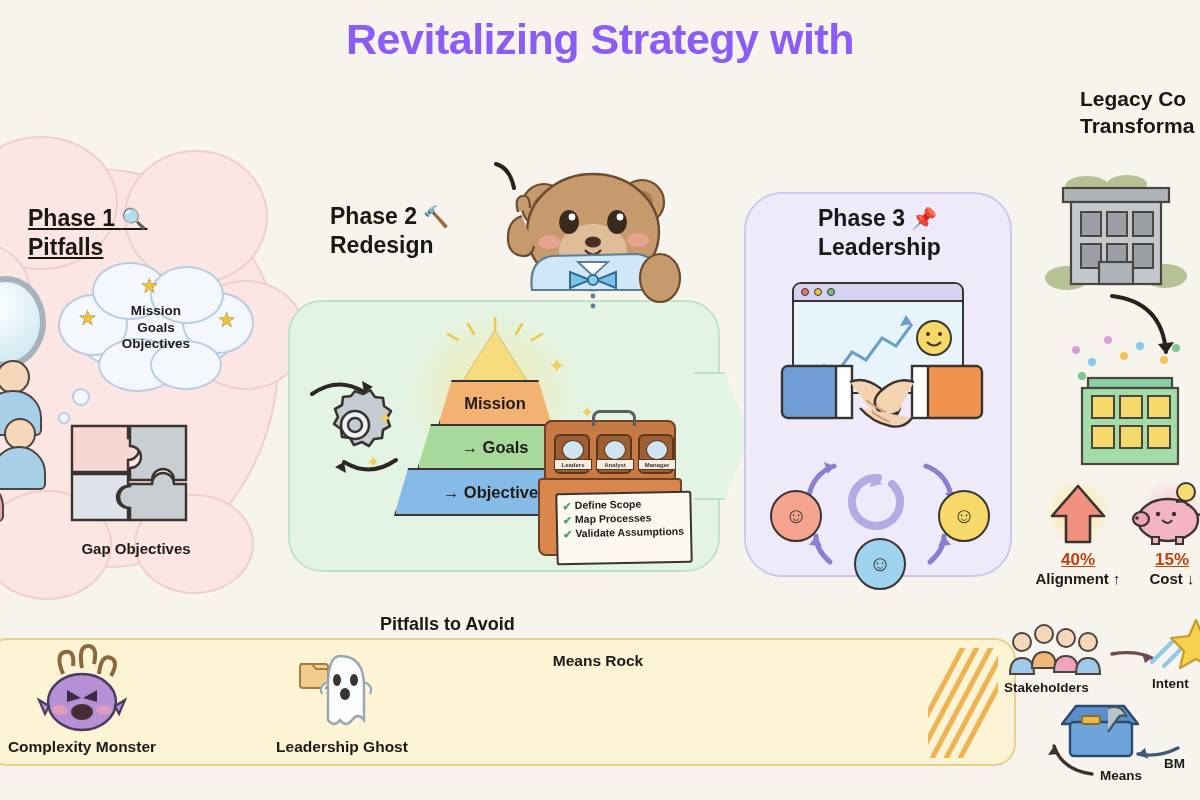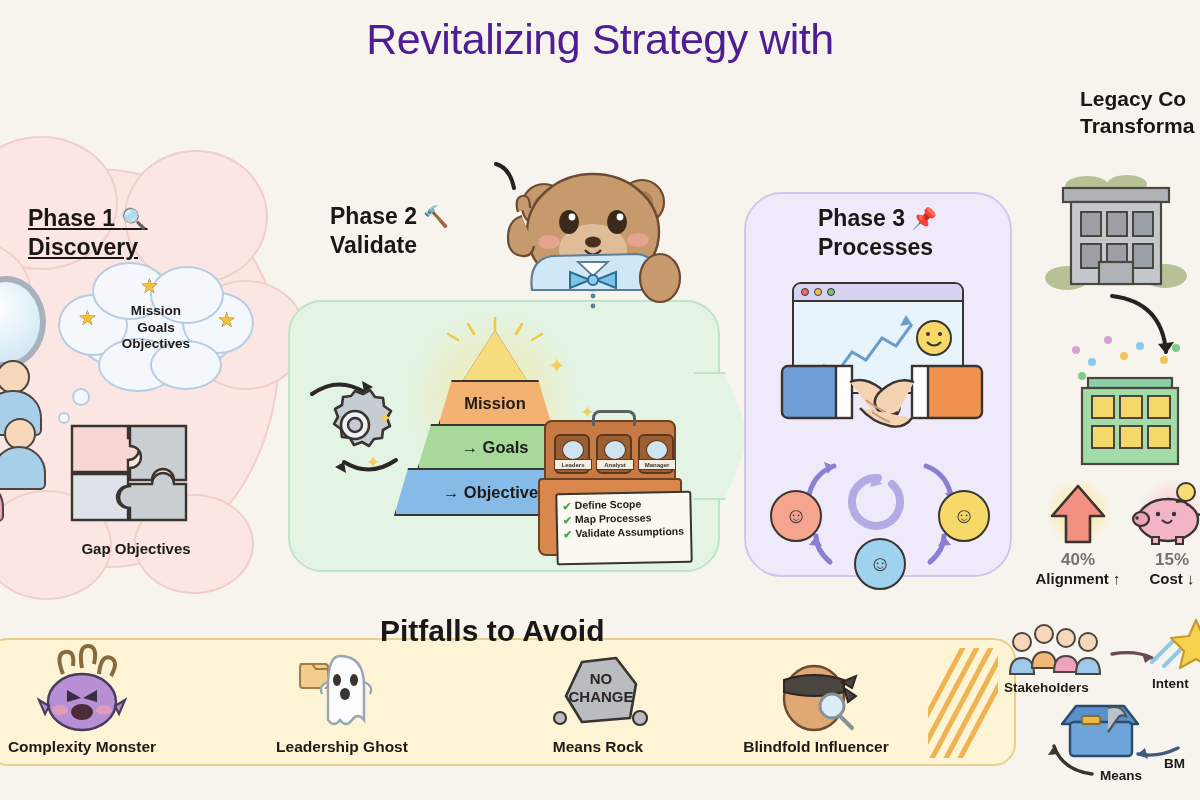--- a/index.html
+++ b/index.html
@@ -8,22 +8,22 @@
     font-family: "Liberation Sans", sans-serif;
     background: #f7f4ed;
     overflow: hidden;
     position: relative;
   }
   #stage { position: relative; width: 1200px; height: 800px; overflow: hidden; }
 
   
   .title {
     position: absolute; left: 270px; top: 14px; width: 660px;
-    text-align: center; color: #4c1d95;
-    font-size: 43px; font-weight: normal; line-height: 1.18;
+    text-align: center; color: #8b5cf6;
+    font-size: 43px; font-weight: bold; line-height: 1.18;
     letter-spacing: -0.5px;
   }
   .title .l2 { display: block; white-space: nowrap; }
   .blossom { font-size: 34px; vertical-align: -2px; }
 
   
   .phase-label { position: absolute; font-size: 23px; font-weight: bold; color: #1a1714; line-height: 1.28; z-index: 6; }
   .phase-label .ic { font-size: 21px; }
 
   
@@ -165,26 +165,26 @@
   
   .rc-title {
     position: absolute; left: 1080px; top: 86px; width: 240px;
     font-size: 21px; font-weight: bold; color: #1a1714; line-height: 1.28; z-index: 6;
   }
   .bld-old { position: absolute; left: 1057px; top: 170px; width: 118px; height: 122px; z-index: 5; }
   .bld-new { position: absolute; left: 1068px; top: 336px; width: 120px; height: 132px; z-index: 5; }
 
   .metric { position: absolute; width: 96px; text-align: center; z-index: 6; }
   .metric .glowbg { position: absolute; left: 14px; top: -4px; width: 68px; height: 68px; border-radius: 50%; z-index: -1; }
-  .metric .val { font-size: 17px; font-weight: bold; color: #737373; margin-top: 4px; }
+  .metric .val { font-size: 17px; font-weight: bold; color: #c2410c; margin-top: 4px; text-decoration: underline; }
   .metric .lbl { font-size: 15px; font-weight: bold; color: #1d1a17; }
 
   
   .pit-title {
-    position: absolute; left: 380px; top: 614px; font-size: 30px; font-weight: bold; color: #1a1714; z-index: 7;
+    position: absolute; left: 380px; top: 614px; font-size: 18px; font-weight: bold; color: #1a1714; z-index: 7;
   }
   .pit-bar {
     position: absolute; left: -14px; top: 638px; width: 1030px; height: 128px;
     background: #fdf3d5; border: 2px solid #e8cf8d; border-radius: 22px; z-index: 2;
   }
   .pit-hatch { position: absolute; right: 16px; top: 8px; width: 70px; height: 110px; overflow: hidden; }
   .pit-hatch i { position: absolute; width: 5px; height: 150px; background: #f0b352; transform: rotate(28deg); top: -22px; }
   .pit-item { position: absolute; width: 180px; text-align: center; z-index: 6; }
   .pit-item .cap { font-size: 15.5px; font-weight: bold; color: #1d1a17; margin-top: 4px; }
   .pit-art { position: relative; height: 86px; }
@@ -208,21 +208,21 @@
   <div class="cloud-p1">
     <div class="cloud-bump" style="width:120px;height:110px;left:-30px;top:70px;"></div>
     <div class="cloud-bump" style="width:120px;height:110px;right:-28px;top:110px;"></div>
     <div class="cloud-bump" style="width:130px;height:110px;left:40px;bottom:-34px;"></div>
     <div class="cloud-bump" style="width:120px;height:100px;right:24px;bottom:-28px;"></div>
   </div>
 
   <div class="phase-label" style="left:28px; top:204px;text-decoration:underline;">
     <span class="nowrap"><span>Phase 1</span>
       <span class="ic">🔍</span></span><br>
-    <span>Discovery</span>
+    <span>Pitfalls</span>
   </div>
 
   <div class="lens"></div>
 
   <div class="thought-cloud">
     <div class="tc-lobe" style="width:70px;height:62px;left:-16px;top:12px;"></div>
     <div class="tc-lobe" style="width:72px;height:62px;right:-16px;top:10px;"></div>
     <div class="tc-lobe" style="width:76px;height:58px;left:18px;top:-20px;"></div>
     <div class="tc-lobe" style="width:74px;height:58px;right:14px;top:-16px;"></div>
     <div class="tc-lobe" style="width:80px;height:54px;left:24px;bottom:-18px;"></div>
@@ -258,21 +258,21 @@
     </svg>
   </div>
   <div class="cap-gap">Gap Objectives</div>
 
   <div class="panel-p2"></div>
   <div class="p2-arrow"></div>
 
   <div class="phase-label" style="left:330px; top:202px;">
     <span class="nowrap"><span>Phase 2</span>
       <span class="ic">🔨</span></span><br>
-    <span>Validate</span>
+    <span>Redesign</span>
   </div>
 
   <div style="position:absolute; left:492px; top:150px; width:206px; height:190px; z-index:7;">
     <svg width="206" height="190" viewBox="0 0 206 190">
       <ellipse cx="52" cy="56" rx="22" ry="22" fill="#c79a6e" stroke="#6b4b32" stroke-width="2.2"></ellipse>
       <ellipse cx="52" cy="56" rx="11" ry="11" fill="#a97b52"></ellipse>
       <ellipse cx="150" cy="52" rx="22" ry="22" fill="#c79a6e" stroke="#6b4b32" stroke-width="2.2"></ellipse>
       <ellipse cx="150" cy="52" rx="11" ry="11" fill="#a97b52"></ellipse>
       <ellipse cx="101" cy="82" rx="66" ry="58" fill="#c79a6e" stroke="#6b4b32" stroke-width="2.4"></ellipse>
       <ellipse cx="101" cy="100" rx="34" ry="26" fill="#e0bd99"></ellipse>
@@ -373,21 +373,21 @@
         <span>Validate Assumptions</span>
       </div>
     </div>
   </div>
 
   <div class="panel-p3"></div>
 
   <div class="phase-label" style="left:818px; top:204px;">
     <span class="nowrap"><span>Phase 3</span>
       <span class="ic">📌</span></span><br>
-    <span>Processes</span>
+    <span>Leadership</span>
   </div>
 
   <div class="browser">
     <div class="br-bar">
       <span class="br-dot" style="background:#e4736c;"></span>
       <span class="br-dot" style="background:#efc04f;"></span>
       <span class="br-dot" style="background:#76c07a;"></span>
     </div>
     <svg width="172" height="92" viewBox="0 0 172 92" style="position:absolute;top:20px;">
       <polyline points="14,78 30,62 42,70 58,48 72,56 88,34 102,42 118,20" fill="none" stroke="#6a9ec9" stroke-width="3"></polyline>
@@ -563,45 +563,23 @@
         <ellipse cx="72" cy="32" rx="4" ry="6" fill="#3a3430"></ellipse>
         <ellipse cx="63" cy="46" rx="5" ry="6" fill="#3a3430"></ellipse>
         <path d="M46 34 q-10 4 -6 12" fill="#fbfcfe" stroke="#9aa6b2" stroke-width="2.2"></path>
         <path d="M82 34 q10 4 6 12" fill="#fbfcfe" stroke="#9aa6b2" stroke-width="2.2"></path>
       </svg>
     </div>
     <div class="cap">Leadership Ghost</div>
   </div>
 
   <div class="pit-item" style="left:508px; top:648px;">
-    <div class="pit-art">
-      <svg width="120" height="86" viewBox="0 0 120 86" style="margin:0 auto;">
-        <path d="M28 48 L44 14 L78 10 L98 36 L92 70 L44 74 Z" fill="#b9bdc0" stroke="#3a3430" stroke-width="2.6" stroke-linejoin="round"></path>
-        <circle cx="22" cy="70" r="6" fill="#b9bdc0" stroke="#3a3430" stroke-width="2.2"></circle>
-        <circle cx="102" cy="70" r="7" fill="#b9bdc0" stroke="#3a3430" stroke-width="2.2"></circle>
-        <text x="63" y="36" font-family="Liberation Sans, sans-serif" font-size="15" font-weight="bold" fill="#2c2724" text-anchor="middle">NO</text>
-        <text x="63" y="54" font-family="Liberation Sans, sans-serif" font-size="15" font-weight="bold" fill="#2c2724" text-anchor="middle">CHANGE</text>
-      </svg>
-    </div>
     <div class="cap">Means Rock</div>
   </div>
 
-  <div class="pit-item" style="left:726px; top:648px;">
-    <div class="pit-art">
-      <svg width="120" height="86" viewBox="0 0 120 86" style="margin:0 auto;">
-        <ellipse cx="58" cy="50" rx="30" ry="32" fill="#e0a873" stroke="#6b4b32" stroke-width="2.4"></ellipse>
-        <path d="M28 32 q30 -10 60 0 l0 12 q-30 8 -60 0 z" fill="#4a453f" stroke="#2c2724" stroke-width="2"></path>
-        <path d="M86 34 l14 -6 l-4 12 z" fill="#4a453f" stroke="#2c2724" stroke-width="2"></path>
-        <path d="M88 40 l12 8 l-8 6 z" fill="#4a453f" stroke="#2c2724" stroke-width="2"></path>
-        <circle cx="76" cy="58" r="12" fill="#dbeef7" stroke="#8a9097" stroke-width="3"></circle>
-        <path d="M84 68 l12 12" stroke="#8a9097" stroke-width="4" stroke-linecap="round"></path>
-      </svg>
-    </div>
-    <div class="cap">Blindfold Influencer</div>
-  </div>
 
   <div class="bmm">
     <svg width="210" height="168" viewBox="0 0 210 168" style="position:absolute;left:0;top:0;">
       <path d="M112 22 q24 -4 40 4" stroke="#6b4a52" stroke-width="3.4" fill="none" stroke-linecap="round"></path>
       <path d="M152 26 l-10 -5 l3 10 z" fill="#6b4a52"></path>
       <path d="M178 116 q-20 10 -40 6" stroke="#3f5a7a" stroke-width="3.4" fill="none" stroke-linecap="round"></path>
       <path d="M138 122 l10 5 l-3 -11 z" fill="#3f5a7a"></path>
       <path d="M92 142 q-30 -4 -38 -28" stroke="#3a3430" stroke-width="3.4" fill="none" stroke-linecap="round"></path>
       <path d="M54 114 l-6 9 l11 -1 z" fill="#3a3430"></path>
     </svg>

